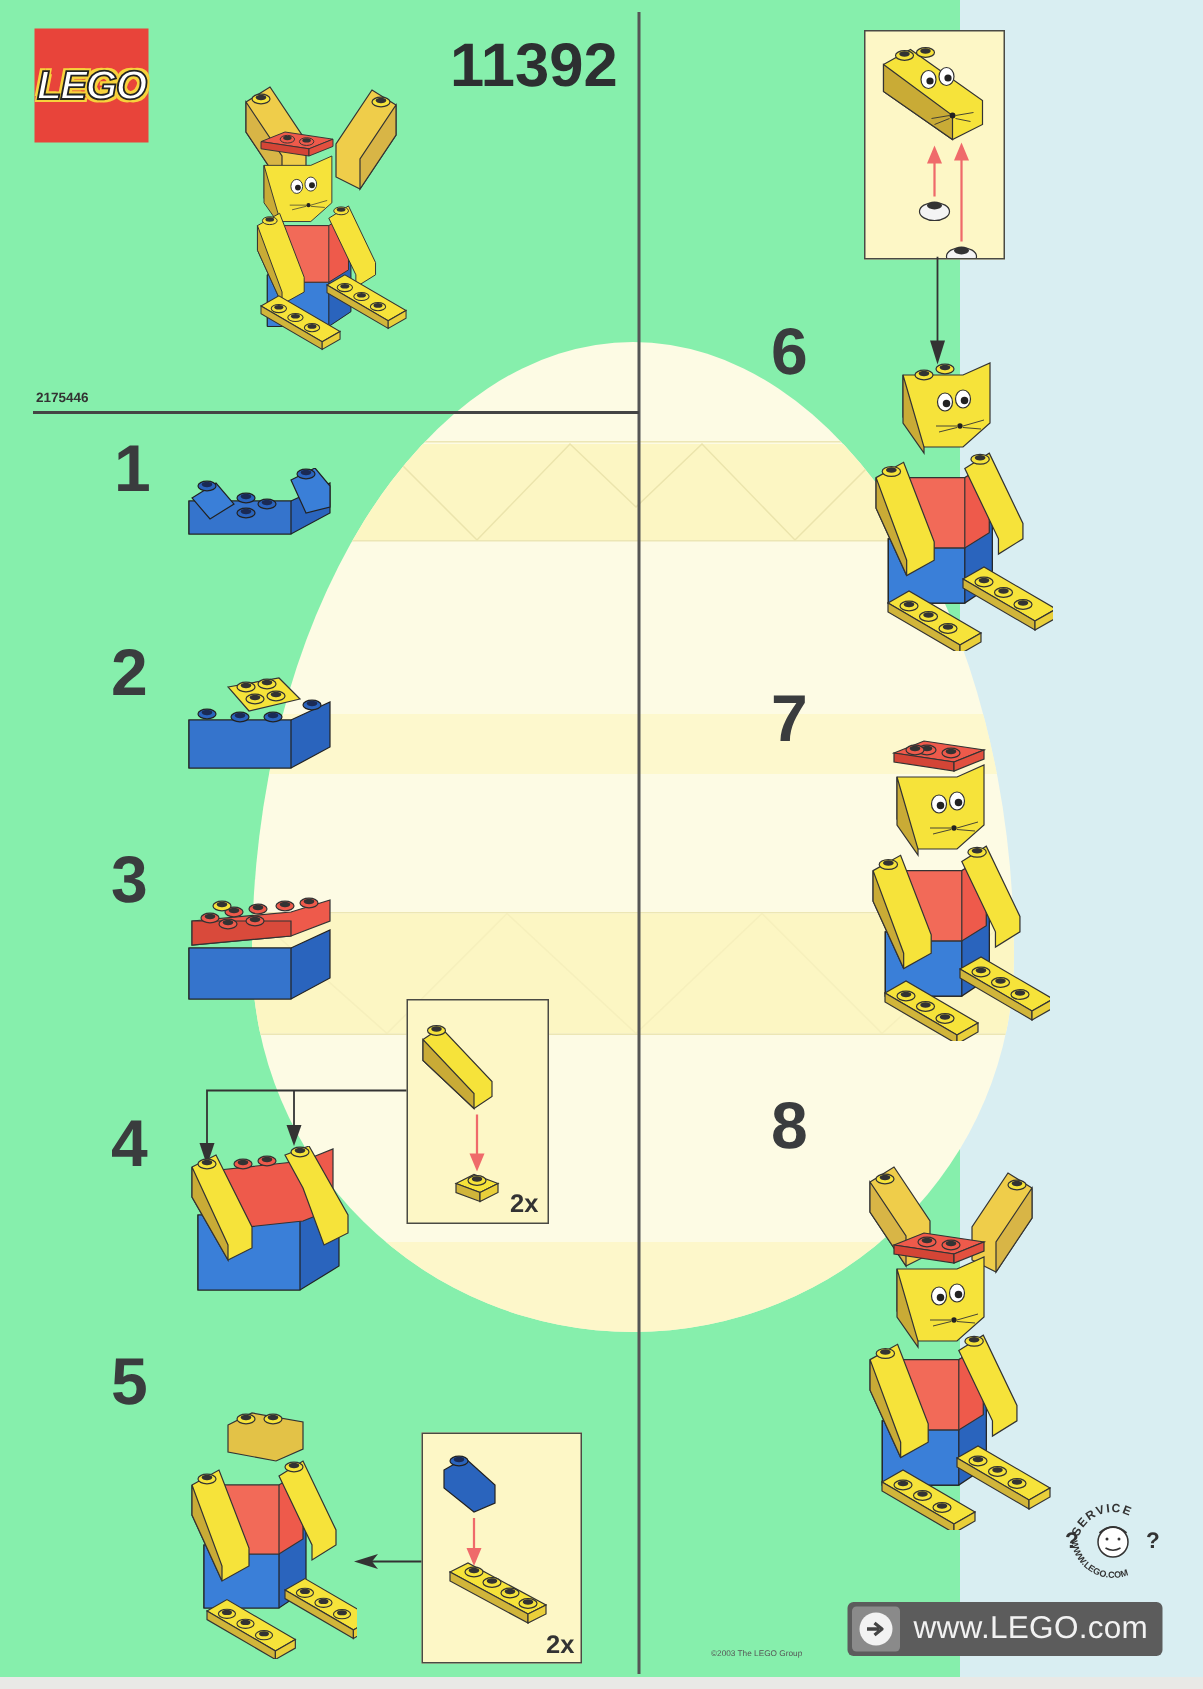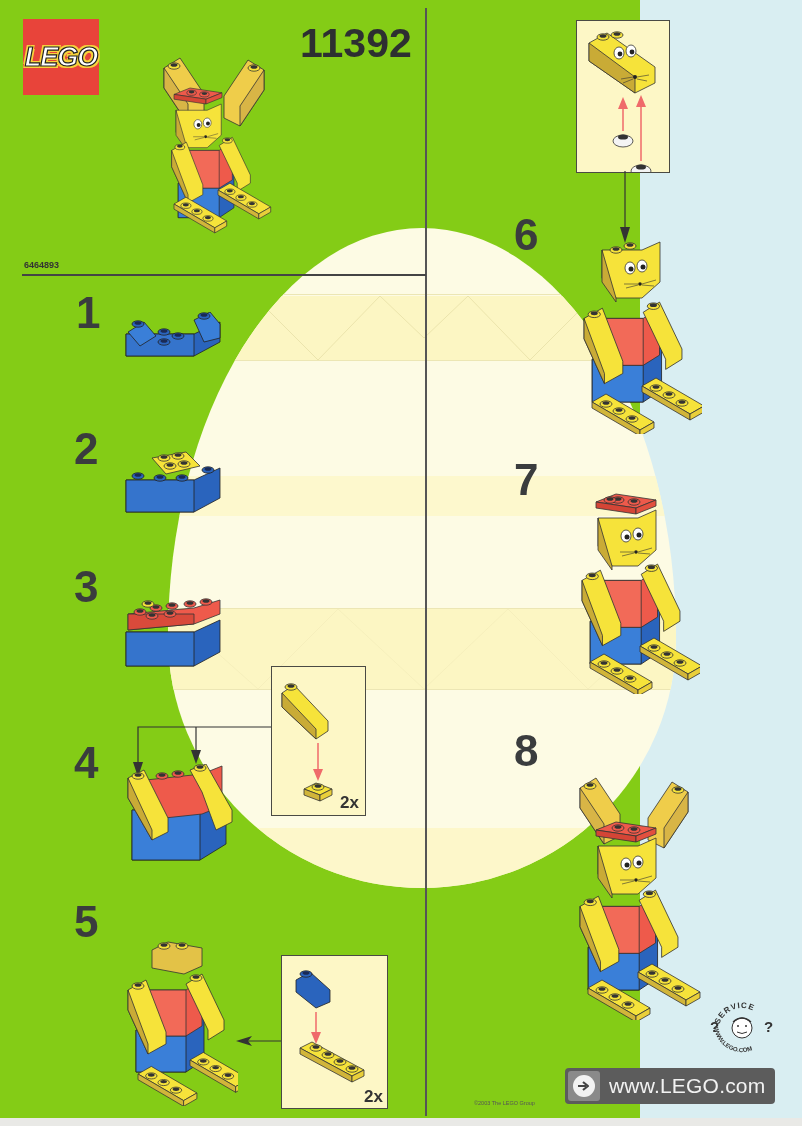--- a/index.html
+++ b/index.html
@@ -1,17 +1,17 @@
 <!DOCTYPE html>
 <html><head>
 <meta charset="utf-8">
 <style>
   html,body{margin:0;padding:0;}
   body{width:802px;height:1126px;position:relative;overflow:hidden;background:#d9eef2;font-family:"Liberation Sans",sans-serif;}
-  .page{position:absolute;left:0;top:0;width:640px;height:1126px;background:#84cc16;}
+  .page{position:absolute;left:0;top:0;width:640px;height:1126px;background:#86efac;}
   .bottom-edge{position:absolute;left:0;top:1118px;width:802px;height:8px;background:#e9e9e6;}
   .egg{position:absolute;left:168px;top:228px;width:508px;height:660px;border-radius:50% 50% 50% 50% / 62% 62% 38% 38%;background:#fdfbe4;overflow:hidden;}
   .egg-band{position:absolute;left:0;width:100%;background:#fcf6c3;}
   .egg-line{position:absolute;left:0;width:100%;height:1px;background:#ece6b4;}
   .divider-v{position:absolute;left:425px;top:8px;width:1.5px;height:1108px;background:#555;}
   .divider-h{position:absolute;left:22px;top:274px;width:404px;height:1.5px;background:#444;}
   .logo{position:absolute;left:23px;top:19px;width:76px;height:76px;background:#e8443a;display:flex;align-items:center;justify-content:center;}
   .logo span{font-family:"Liberation Sans",sans-serif;font-weight:bold;font-style:italic;font-size:27px;color:#fff;letter-spacing:-1px;-webkit-text-stroke:1.2px #222;text-shadow:0 0 0 #f7d23c,2px 2px 0 #f7d23c,-2px -2px 0 #f7d23c,2px -2px 0 #f7d23c,-2px 2px 0 #f7d23c;}
   .set-number{position:absolute;left:300px;top:20px;font-size:41px;font-weight:bold;color:#2d2f31;letter-spacing:0px;}
   .part-number{position:absolute;left:24px;top:260px;font-size:9px;font-weight:bold;color:#333;}
@@ -111,21 +111,21 @@
     </svg>
   </div>
 
   <div class="divider-v"></div>
   <div class="divider-h"></div>
 
   <div class="logo">
     <span>LEGO</span>
   </div>
   <div class="set-number">11392</div>
-  <div class="part-number">6464893</div>
+  <div class="part-number">2175446</div>
 
   <svg class="model" style="left:160px;top:48px" width="120" height="190" viewBox="0 0 120 190">
     <use href="#ear" x="4" y="10"></use>
     <g transform="translate(44,12) scale(-1,1) translate(-60,0)">
         <use href="#ear" x="0" y="0"></use>
       </g>
     <g transform="translate(16,56) scale(0.78)">
         <use href="#head"></use>
       </g>
     <g transform="translate(14,40) scale(0.8)">

